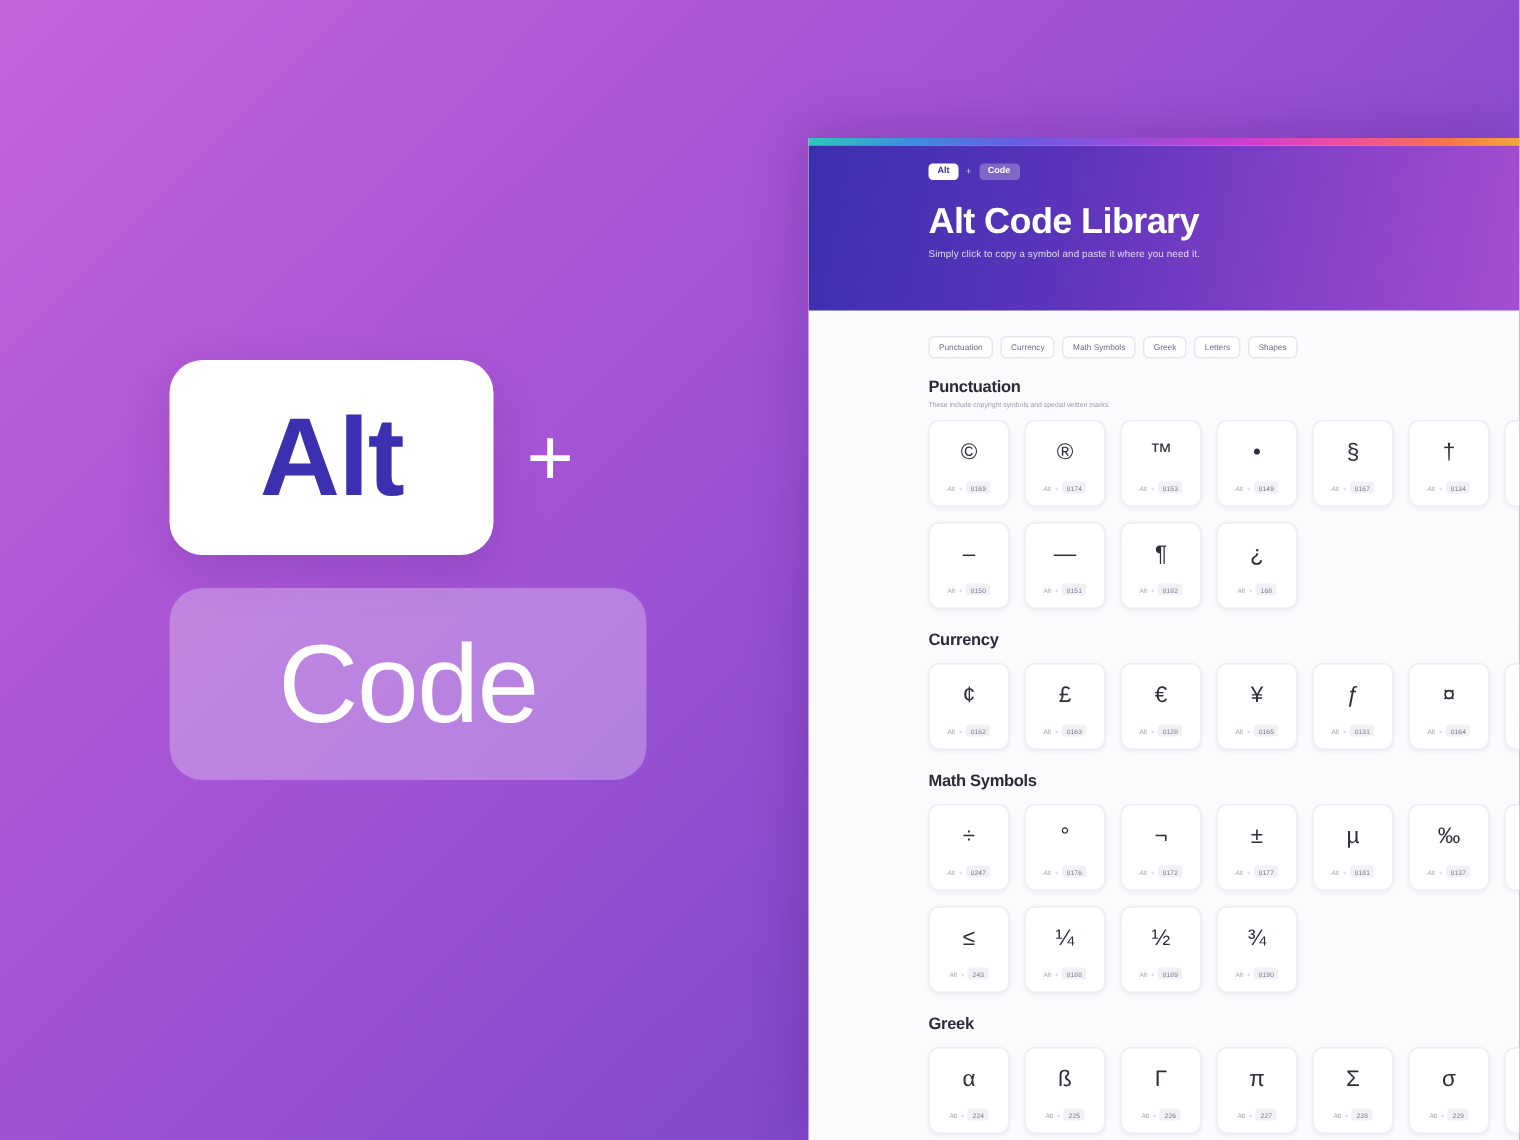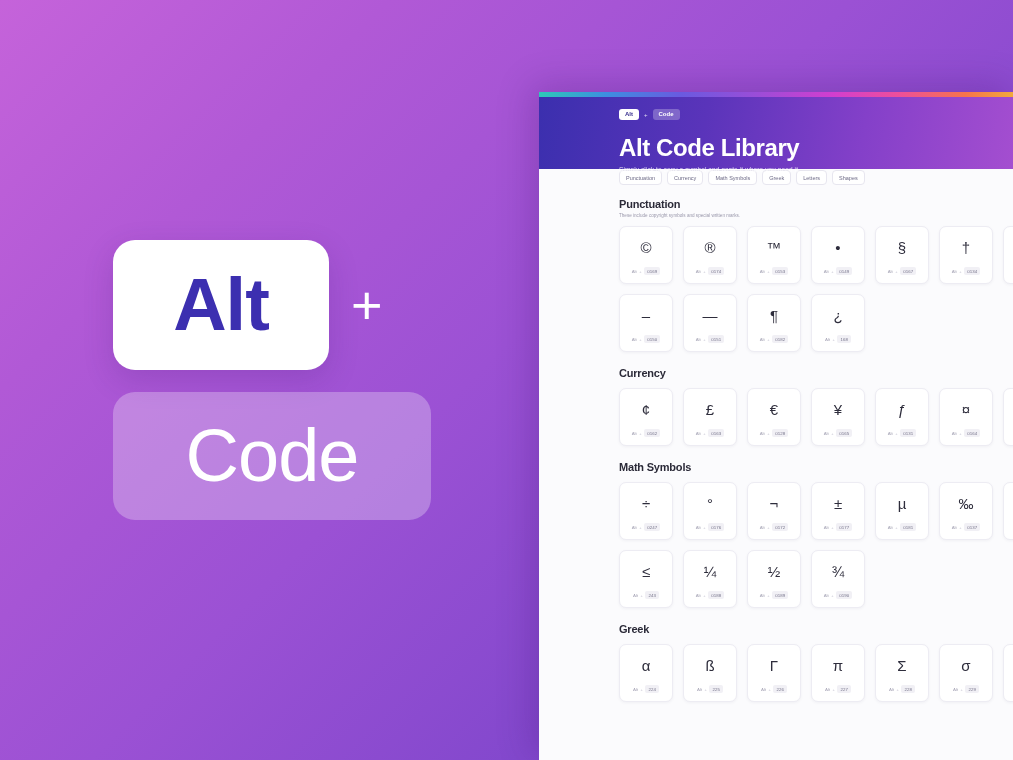--- a/index.html
+++ b/index.html
@@ -35,38 +35,38 @@
   #app-panel {
     position:absolute; left:539px; top:92px; width:474px; height:668px;
     background:#fbfbfd; overflow:hidden;
     box-shadow:-6px -6px 34px rgba(50,10,90,.22);
   }
   #rainbow-bar {
     height:5px; width:100%;
     background:linear-gradient(90deg,#2ec7b8 0%,#3d8fe0 14%,#6a5ae0 30%,#9b4dd8 46%,#d23ecf 62%,#ee4f9a 76%,#f7744b 90%,#f2a93b 100%);
   }
   #app-header {
-    height:72px; padding:12px 0 0 80px;
+    height:110px; padding:12px 0 0 80px;
     background:linear-gradient(100deg,#3b2fae 0%,#5a34ba 35%,#8440c9 68%,#a44ed0 100%);
     position:relative;
   }
   #header-badge { display:flex; align-items:center; gap:5px; }
   .badge-alt {
     background:#fff; color:#38308f; font-size:6px; font-weight:700;
     padding:2px 6px; border-radius:3px; line-height:1.2;
   }
   .badge-plus { color:rgba(255,255,255,.8); font-size:6px; }
   .badge-code {
     background:rgba(255,255,255,.26); color:#fff; font-size:6px; font-weight:600;
     padding:2px 6px; border-radius:3px; line-height:1.2;
   }
   #app-title { color:#fff; font-size:24px; font-weight:700; letter-spacing:-.4px; margin-top:14px; }
   #app-subtitle { color:rgba(255,255,255,.8); font-size:6.5px; margin-top:4px; letter-spacing:.1px; }
 
-  #app-body { padding:1px 0 0 80px; }
+  #app-body { padding:17px 0 0 80px; }
 
   
   #tab-bar { display:flex; gap:5px; margin-bottom:13px; }
   .tab {
     background:#fff; border:1px solid #e7e6ef; border-radius:4px;
     color:#6d6a86; font-size:5.5px; padding:3.5px 6px; line-height:1.1;
     white-space:nowrap;
   }
 
   .section { margin-bottom:15px; }

